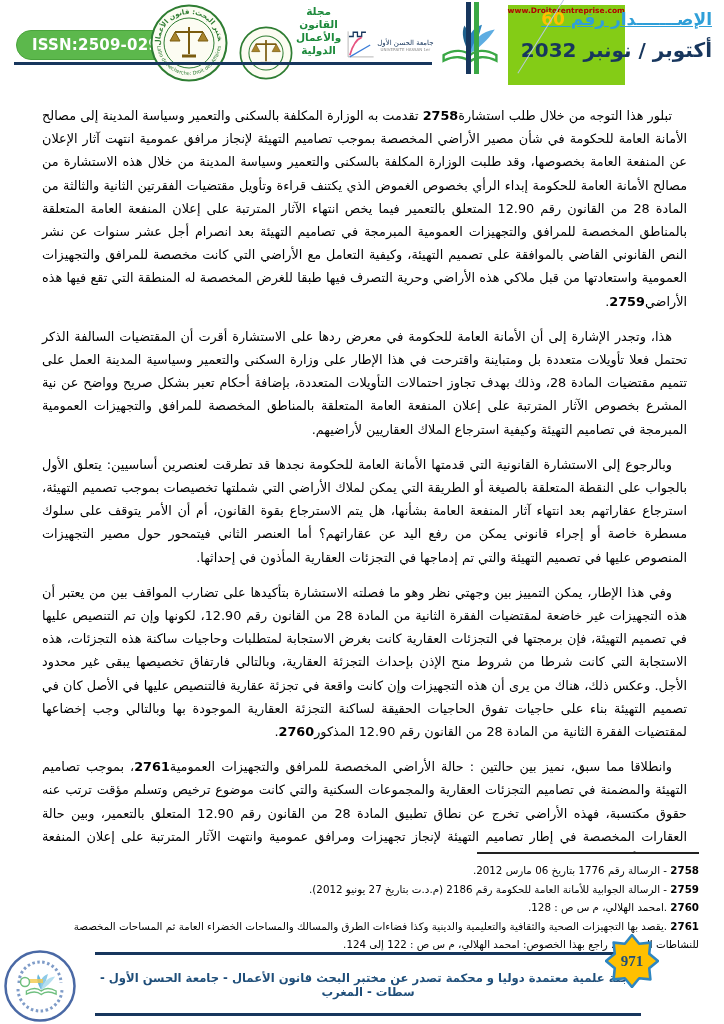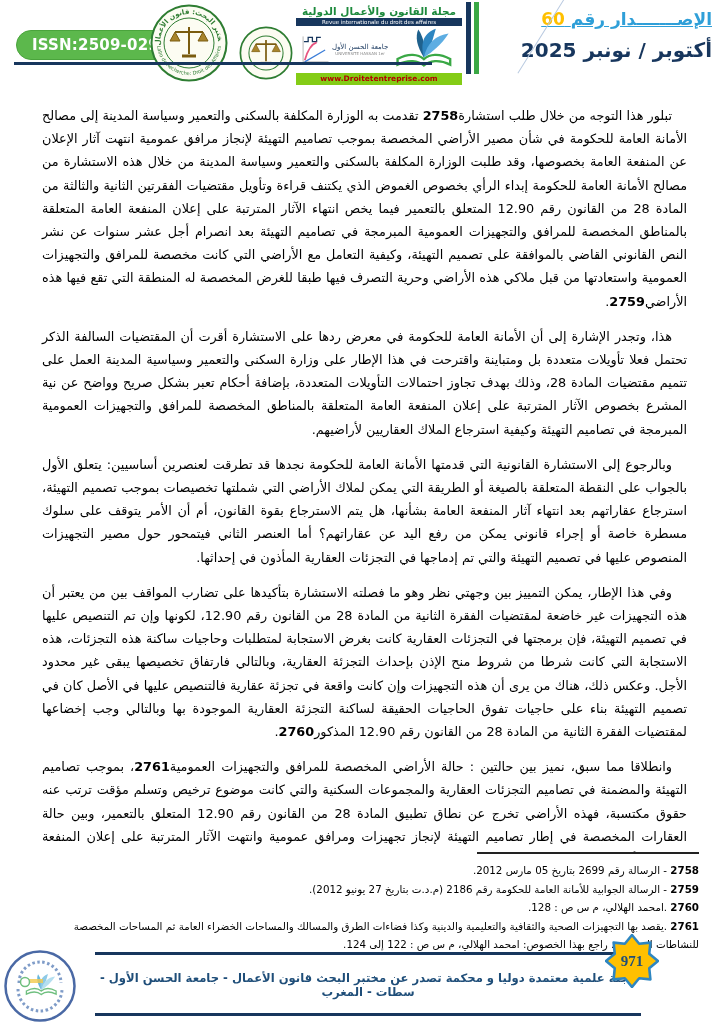--- a/index.html
+++ b/index.html
@@ -11,21 +11,21 @@
   
   .hdr{position:absolute;top:0;left:0;width:724px;height:92px;}
   .issn-pill{
     position:absolute;left:16px;top:30px;background:#5cb84c;color:#fff;
     font-weight:bold;font-size:15px;padding:5px 15px;border-radius:18px;
     letter-spacing:.2px;border:1px solid #4aa43c;
   }
   .seal{position:absolute;}
   .seal-1{left:148px;top:4px;width:82px;height:78px;}
   .seal-2{left:238px;top:26px;width:56px;height:54px;}
-  .jlogo{position:absolute;left:296px;top:5px;width:166px;height:80px;display:flex;flex-direction:column;}
+  .jlogo{position:absolute;left:296px;top:5px;width:166px;height:80px;display:flex;flex-direction:row;}
   .jl-title{color:#1d8a3c;font-weight:bold;font-size:10.5px;text-align:center;direction:rtl;line-height:13px;}
   .jl-sub{background:#17365d;color:#fff;font-size:5.5px;text-align:center;padding:1px 0;white-space:nowrap;overflow:hidden;}
   .jl-mid{flex:1;display:flex;align-items:center;justify-content:space-between;padding:1px 2px;}
   .jl-univ{text-align:center;direction:rtl;}
   .jl-univ-ar{color:#17365d;font-size:7px;white-space:nowrap;}
   .jl-univ-fr{color:#888;font-size:4px;white-space:nowrap;}
   .jl-site{background:#84cc16;color:#b30000;font-weight:bold;font-size:7.5px;text-align:center;padding:1px 0 2px;white-space:nowrap;}
   .vbar{position:absolute;top:2px;height:72px;width:5px;}
   .vbar-navy{left:466px;background:#17365d;}
   .vbar-green{left:474px;background:#3aa845;}
@@ -140,38 +140,38 @@
 
     <div class="vbar vbar-navy"></div>
     <div class="vbar vbar-green"></div>
 
     <div class="issue">
       <div class="diag"></div>
       <div class="issue-l1">
         <span>الإصـــــــدار رقم</span>
         <span class="issue-num">60</span>
       </div>
-      <div class="issue-l2">أكتوبر / نونبر 2025</div>
+      <div class="issue-l2">أكتوبر / نونبر 2032</div>
     </div>
 
     <div class="hdr-rule"></div>
   </div>
 
   <main class="body-text">
       <p><span>تبلور هذا التوجه من خلال طلب استشارة</span><span class="fn-ref">2758</span><span> تقدمت به الوزارة المكلفة بالسكنى والتعمير وسياسة المدينة إلى مصالح الأمانة العامة للحكومة في شأن مصير الأراضي المخصصة بموجب تصاميم التهيئة لإنجاز مرافق عمومية انتهت آثار الإعلان عن المنفعة العامة بخصوصها، وقد طلبت الوزارة المكلفة بالسكنى والتعمير وسياسة المدينة من خلال هذه الاستشارة من مصالح الأمانة العامة للحكومة إبداء الرأي بخصوص الغموض الذي يكتنف قراءة وتأويل مقتضيات الفقرتين الثانية والثالثة من المادة 28 من القانون رقم 12.90 المتعلق بالتعمير فيما يخص انتهاء الآثار المترتبة على إعلان المنفعة العامة المتعلقة بالمناطق المخصصة للمرافق والتجهيزات العمومية المبرمجة في تصاميم التهيئة بعد انصرام أجل عشر سنوات عن نشر النص القانوني القاضي بالموافقة على تصميم التهيئة، وكيفية التعامل مع الأراضي التي كانت مخصصة للمرافق والتجهيزات العمومية واستعادتها من قبل ملاكي هذه الأراضي وحرية التصرف فيها طبقا للغرض المخصصة له المنطقة التي تقع فيها هذه الأراضي</span><span class="fn-ref">2759</span><span>.</span></p>
       <p><span>هذا، وتجدر الإشارة إلى أن الأمانة العامة للحكومة في معرض ردها على الاستشارة أقرت أن المقتضيات السالفة الذكر تحتمل فعلا تأويلات متعددة بل ومتباينة واقترحت في هذا الإطار على وزارة السكنى والتعمير وسياسية المدينة العمل على تتميم مقتضيات المادة 28، وذلك بهدف تجاوز احتمالات التأويلات المتعددة، بإضافة أحكام تعبر بشكل صريح وواضح عن نية المشرع بخصوص الآثار المترتبة على إعلان المنفعة العامة المتعلقة بالمناطق المخصصة للمرافق والتجهيزات العمومية المبرمجة في تصاميم التهيئة وكيفية استرجاع الملاك العقاريين لأراضيهم.</span></p>
       <p><span>وبالرجوع إلى الاستشارة القانونية التي قدمتها الأمانة العامة للحكومة نجدها قد تطرقت لعنصرين أساسيين: يتعلق الأول بالجواب على النقطة المتعلقة بالصيغة أو الطريقة التي يمكن لملاك الأراضي التي شملتها تخصيصات بموجب تصميم التهيئة، استرجاع عقاراتهم بعد انتهاء آثار المنفعة العامة بشأنها، هل يتم الاسترجاع بقوة القانون، أم أن الأمر يتوقف على سلوك مسطرة خاصة أو إجراء قانوني يمكن من رفع اليد عن عقاراتهم؟ أما العنصر الثاني فيتمحور حول مصير التجهيزات المنصوص عليها في تصميم التهيئة والتي تم إدماجها في التجزئات العقارية المأذون في إحداثها.</span></p>
       <p><span>وفي هذا الإطار، يمكن التمييز بين وجهتي نظر وهو ما فصلته الاستشارة بتأكيدها على تضارب المواقف بين من يعتبر أن هذه التجهيزات غير خاضعة لمقتضيات الفقرة الثانية من المادة 28 من القانون رقم 12.90، لكونها وإن تم التنصيص عليها في تصميم التهيئة، فإن برمجتها في التجزئات العقارية كانت بغرض الاستجابة لمتطلبات وحاجيات ساكنة هذه التجزئات، هذه الاستجابة التي كانت شرطا من شروط منح الإذن بإحداث التجزئة العقارية، وبالتالي فارتفاق تخصيصها يبقى غير محدود الأجل. وعكس ذلك، هناك من يرى أن هذه التجهيزات وإن كانت واقعة في تجزئة عقارية فالتنصيص عليها في الأصل كان في تصميم التهيئة بناء على حاجيات تفوق الحاجيات الحقيقة لساكنة التجزئة العقارية الموجودة بها وبالتالي وجب إخضاعها لمقتضيات الفقرة الثانية من المادة 28 من القانون رقم 12.90 المذكور</span><span class="fn-ref">2760</span><span>.</span></p>
       <p><span>وانطلاقا مما سبق، نميز بين حالتين : حالة الأراضي المخصصة للمرافق والتجهيزات العمومية</span><span class="fn-ref">2761</span><span>، بموجب تصاميم التهيئة والمضمنة في تصاميم التجزئات العقارية والمجموعات السكنية والتي كانت موضوع ترخيص وتسلم مؤقت ترتب عنه حقوق مكتسبة، فهذه الأراضي تخرج عن نطاق تطبيق المادة 28 من القانون رقم 12.90 المتعلق بالتعمير، وبين حالة العقارات المخصصة في إطار تصاميم التهيئة لإنجاز تجهيزات ومرافق عمومية وانتهت الآثار المترتبة على إعلان المنفعة العامة بشأنها، فهي تدخل في نطاق تطبيق الفقرة الثالثة من المادة 28.</span></p>
     </main>
 
   <section class="footnotes">
     <div class="fn-sep"></div>
     <div>
-        <div class="fn-item"><span class="fn-num">2758</span><span> - الرسالة رقم 2699 بتاريخ 05 مارس 2012.</span></div>
+        <div class="fn-item"><span class="fn-num">2758</span><span> - الرسالة رقم 1776 بتاريخ 06 مارس 2012.</span></div>
         <div class="fn-item"><span class="fn-num">2759</span><span> - الرسالة الجوابية للأمانة العامة للحكومة رقم 2186 (م.د.ت بتاريخ 27 يونيو 2012).</span></div>
         <div class="fn-item"><span class="fn-num">2760</span><span> .امحمد الهلالي، م س ص : 128.</span></div>
         <div class="fn-item"><span class="fn-num">2761</span><span> .يقصد بها التجهيزات الصحية والثقافية والتعليمية والدينية وكذا فضاءات الطرق والمسالك والمساحات الخضراء العامة ثم المساحات المخصصة للنشاطات الرياضية . راجع بهذا الخصوص: امحمد الهلالي، م س ص : 122 إلى 124.</span></div>
       </div>
   </section>
 
   <div class="f-rule top"></div>
   <div class="f-text">
     <div class="f-line1">مجلة علمية معتمدة دوليا و محكمة تصدر عن مختبر البحث قانون الأعمال - جامعة الحسن الأول - سطات - المغرب</div>
   </div>

